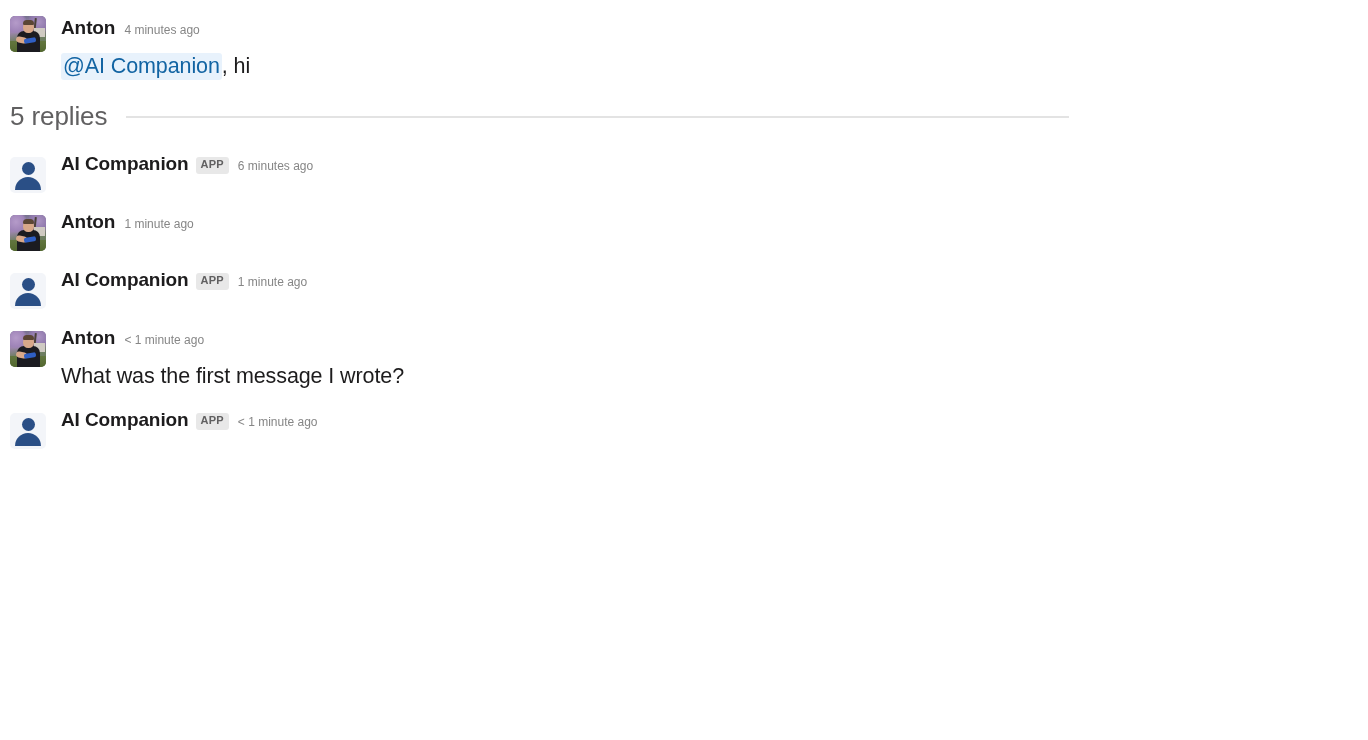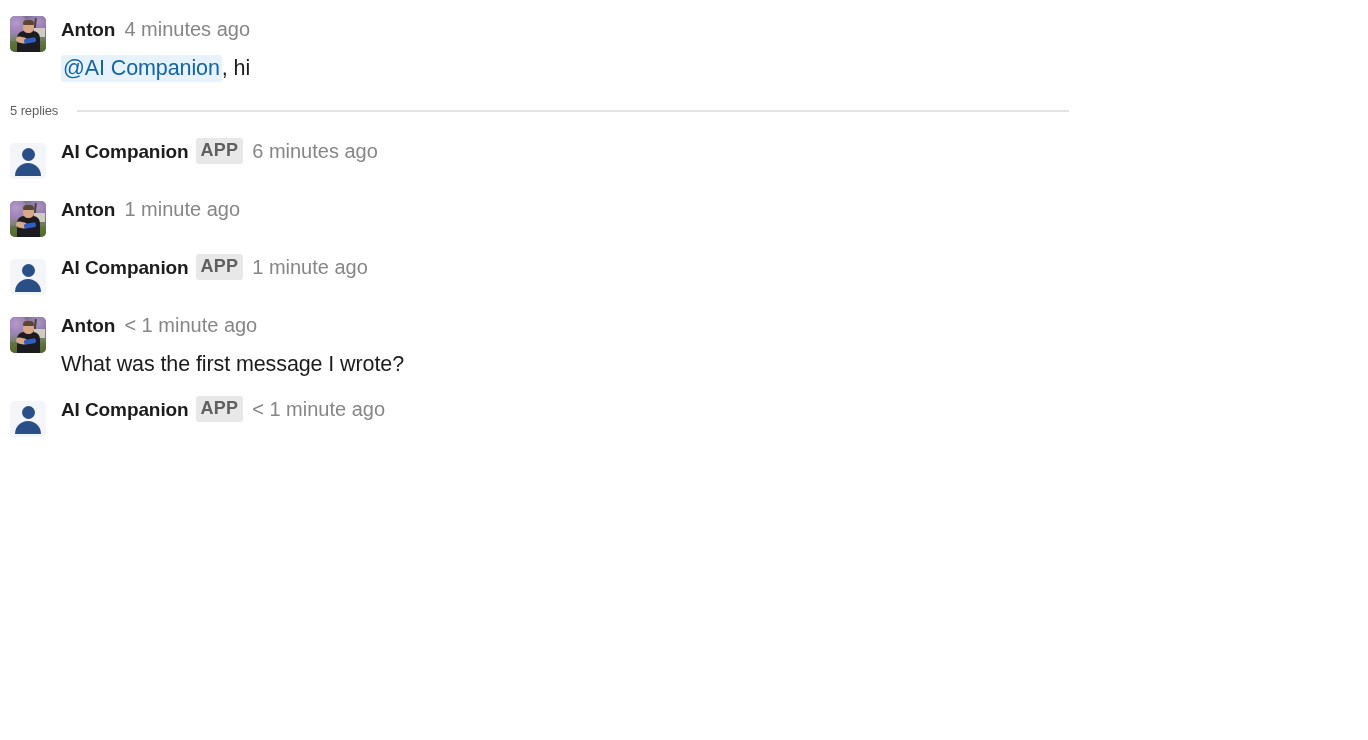--- a/index.html
+++ b/index.html
@@ -137,31 +137,31 @@
     line-height: 1.3;
   }
 
   .app-badge {
     display: inline-block;
     margin-left: 7px;
     padding: 1px 5px 2px;
     border-radius: 3px;
     background: #e8e8e8;
     color: #616061;
-    font-size: 18px;
+    font-size: 11px;
     font-weight: bold;
     line-height: 1.25;
     letter-spacing: 0.2px;
     position: relative;
     top: -2px;
   }
 
   .timestamp {
     margin-left: 9px;
-    font-size: 20px;
+    font-size: 12px;
     color: #868686;
     line-height: 1.3;
   }
 
   .msg-text {
     font-size: 21.5px;
     color: #1d1c1d;
     line-height: 1.42;
     margin-top: 10px;
     letter-spacing: -0.1px;
@@ -186,21 +186,21 @@
     vertical-align: 1px;
   }
 
   
   .replies-bar {
     display: flex;
     align-items: center;
     padding: 0 23px 0 10px;
   }
   .replies-count {
-    font-size: 13px;
+    font-size: 26px;
     color: #616061;
     white-space: nowrap;
     letter-spacing: -0.1px;
   }
   .replies-rule {
     flex: 1 1 auto;
     height: 2px;
     background: #e3e3e3;
     margin-left: 19px;
   }

